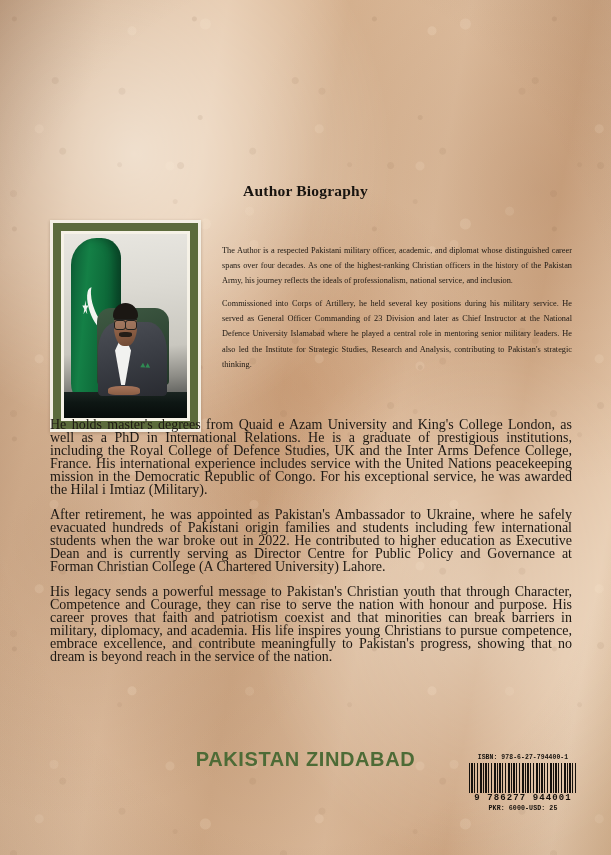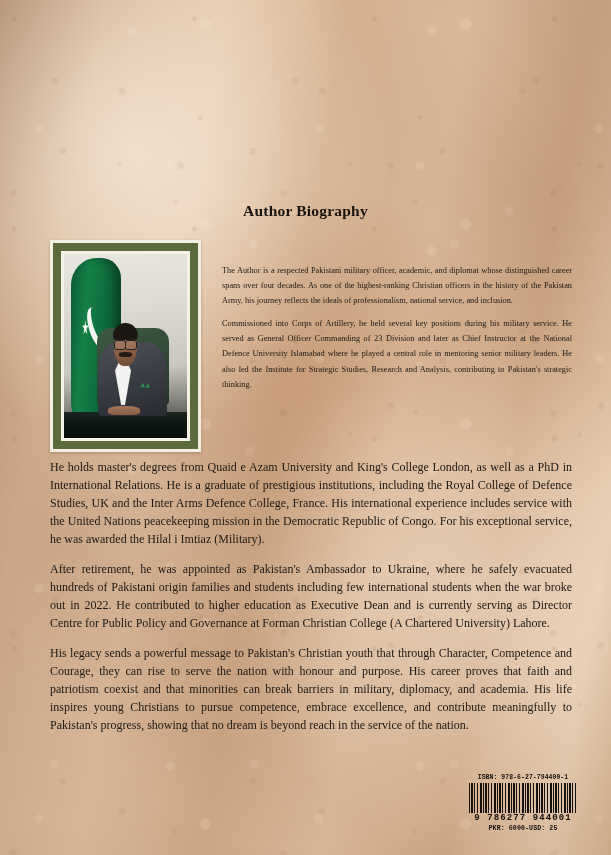--- a/index.html
+++ b/index.html
@@ -56,21 +56,20 @@
     inset: 0;
     pointer-events: none;
     background:
       radial-gradient(ellipse 95% 92% at 50% 48%, rgba(0,0,0,0) 55%, rgba(90,62,38,0.16) 88%, rgba(78,52,30,0.30) 100%);
   }
 
   .content {
     position: absolute;
     inset: 0;
     z-index: 3;
-    margin-top: 20px;
   }
 
   
   .heading {
     position: absolute;
     top: 182px;
     left: 0;
     width: 611px;
     text-align: center;
     font-size: 15.5px;
@@ -271,24 +270,24 @@
     line-height: 15.1px;
     color: #1d1813;
     text-align: justify;
     text-justify: inter-word;
   }
   .bio-col p { margin: 0 0 8px 0; }
 
   .bio-full {
     position: absolute;
     left: 50px;
-    top: 438px;
+    top: 418px;
     width: 522px;
-    font-size: 12px;
-    line-height: 18px;
+    font-size: 14px;
+    line-height: 13px;
     color: #1d1813;
     text-align: justify;
     text-justify: inter-word;
   }
   .bio-full p { margin: 0 0 12px 0; }
 
   
   .slogan {
     position: absolute;
     left: 0;
@@ -389,20 +388,21 @@
       <p>The Author is a respected Pakistani military officer, academic, and diplomat whose distinguished career spans over four decades. As one of the highest-ranking Christian officers in the history of the Pakistan Army, his journey reflects the ideals of professionalism, national service, and inclusion.</p>
       <p>Commissioned into Corps of Artillery, he held several key positions during his military service. He served as General Officer Commanding of 23 Division and later as Chief Instructor at the National Defence University Islamabad where he played a central role in mentoring senior military leaders. He also led the Institute for Strategic Studies, Research and Analysis, contributing to Pakistan's strategic thinking.</p>
     </div>
 
     <div class="bio-full">
       <p>He holds master's degrees from Quaid e Azam University and King's College London, as well as a PhD in International Relations. He is a graduate of prestigious institutions, including the Royal College of Defence Studies, UK and the Inter Arms Defence College, France. His international experience includes service with the United Nations peacekeeping mission in the Democratic Republic of Congo. For his exceptional service, he was awarded the Hilal i Imtiaz (Military).</p>
       <p>After retirement, he was appointed as Pakistan's Ambassador to Ukraine, where he safely evacuated hundreds of Pakistani origin families and students including few international students when the war broke out in 2022. He contributed to higher education as Executive Dean and is currently serving as Director Centre for Public Policy and Governance at Forman Christian College (A Chartered University) Lahore.</p>
       <p>His legacy sends a powerful message to Pakistan's Christian youth that through Character, Competence and Courage, they can rise to serve the nation with honour and purpose. His career proves that faith and patriotism coexist and that minorities can break barriers in military, diplomacy, and academia. His life inspires young Christians to pursue competence, embrace excellence, and contribute meaningfully to Pakistan's progress, showing that no dream is beyond reach in the service of the nation.</p>
     </div>
 
+    <div class="slogan">PAKISTAN ZINDABAD</div>
 
     <div class="barcode-block">
       <div class="isbn-text">ISBN: 978-6-27-794400-1</div>
       <div class="barcode-bars"></div>
       <div class="barcode-digits">
         <span>9</span>
         <span>786277</span>
         <span>944001</span>
       </div>
       <div class="price-text">PKR: 6000-USD: 25</div>

